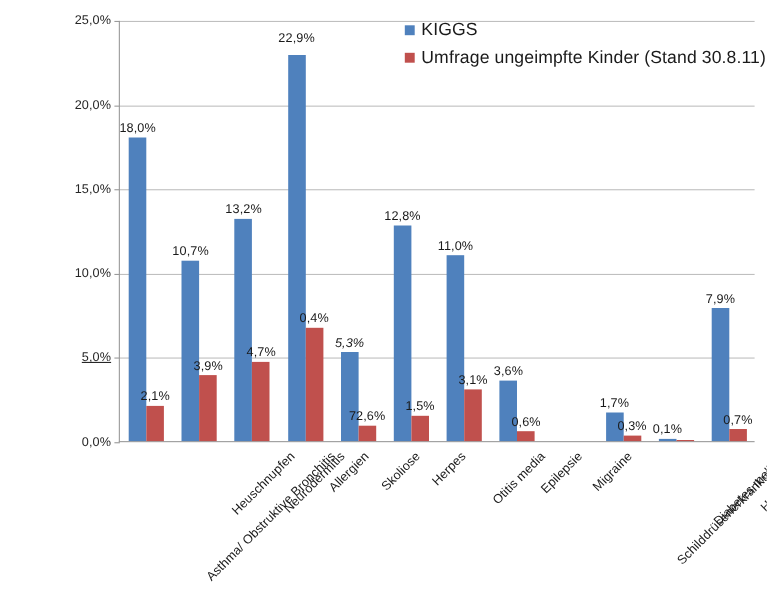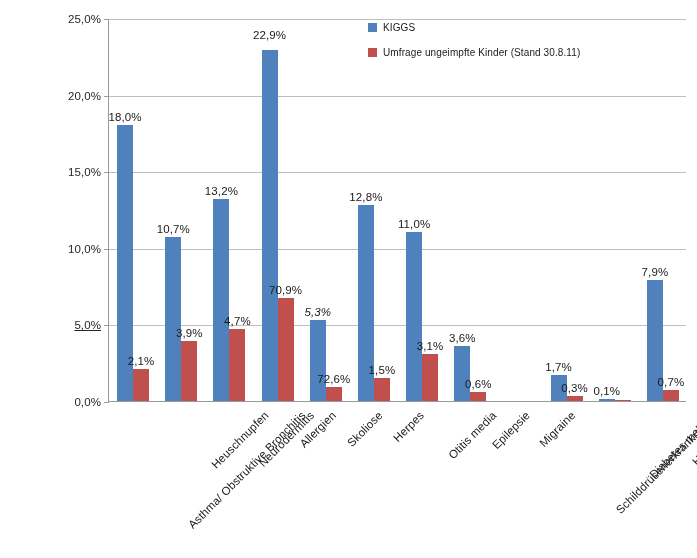--- a/index.html
+++ b/index.html
@@ -106,21 +106,21 @@
   }
   .legend-swatch {
     width: 9px;
     height: 9px;
     margin-right: 6px;
     flex: 0 0 auto;
   }
   .legend-swatch.kiggs   { background: #4F81BD; }
   .legend-swatch.umfrage { background: #C0504D; }
   .legend-text {
-    font-size: 10px;
+    font-size: 16px;
     color: #1a1a1a;
     white-space: nowrap;
     letter-spacing: 0.1px;
   }
 
   
   .cat-labels {
     position: absolute;
     left: 108px;
     top: 403px;
@@ -180,21 +180,21 @@
       <div class="group" style="left: 96.3333px; width: 48.1667px;">
         <div class="bar kiggs" style="left: 8.08333px; width: 16px; height: 202.224px;"></div>
         <div class="bar-label" style="width: 46px; left: -6.91667px; bottom: 204.224px;">13,2%</div>
         <div class="bar umfrage" style="left: 24.0833px; width: 16px; height: 72.004px;"></div>
         <div class="bar-label" style="width: 46px; left: 9.08333px; bottom: 74.004px;">4,7%</div>
       </div>
       <div class="group" style="left: 144.5px; width: 48.1667px;">
         <div class="bar kiggs" style="left: 8.08333px; width: 16px; height: 350.828px;"></div>
         <div class="bar-label" style="width: 46px; left: -6.91667px; bottom: 360px;">22,9%</div>
         <div class="bar umfrage" style="left: 24.0833px; width: 16px; height: 102.644px;"></div>
-        <div class="bar-label" style="width: 46px; left: 9.08333px; bottom: 104.644px;">70,9%</div>
+        <div class="bar-label" style="width: 46px; left: 9.08333px; bottom: 104.644px;">0,4%</div>
       </div>
       <div class="group" style="left: 192.667px; width: 48.1667px;">
         <div class="bar kiggs" style="left: 8.08333px; width: 16px; height: 81.196px;"></div>
         <div class="bar-label" style="width: 46px; left: -6.91667px; bottom: 83.196px; font-style: italic;">5,3%</div>
         <div class="bar umfrage" style="left: 24.0833px; width: 16px; height: 13.788px;"></div>
         <div class="bar-label" style="width: 46px; left: 9.08333px; bottom: 15.788px;">72,6%</div>
       </div>
       <div class="group" style="left: 240.833px; width: 48.1667px;">
         <div class="bar kiggs" style="left: 8.08333px; width: 16px; height: 196.096px;"></div>
         <div class="bar-label" style="width: 46px; left: -6.91667px; bottom: 198.096px;">12,8%</div>

